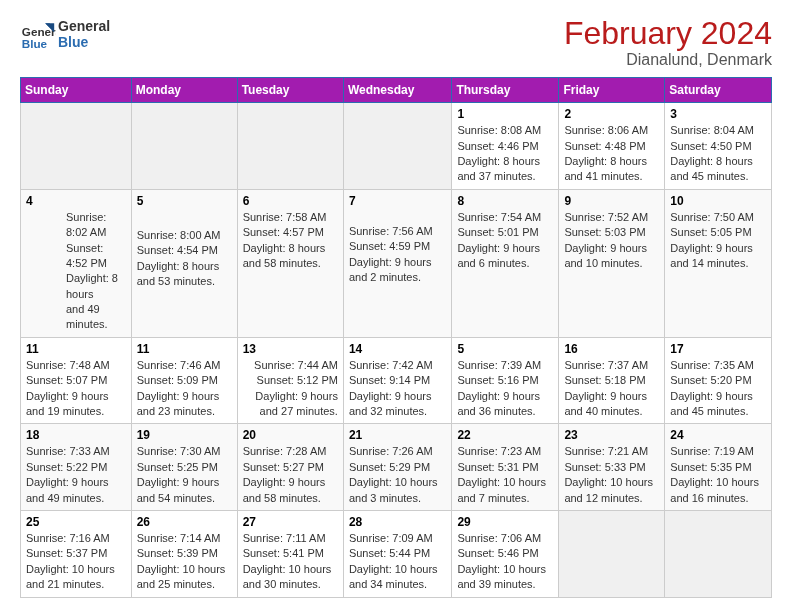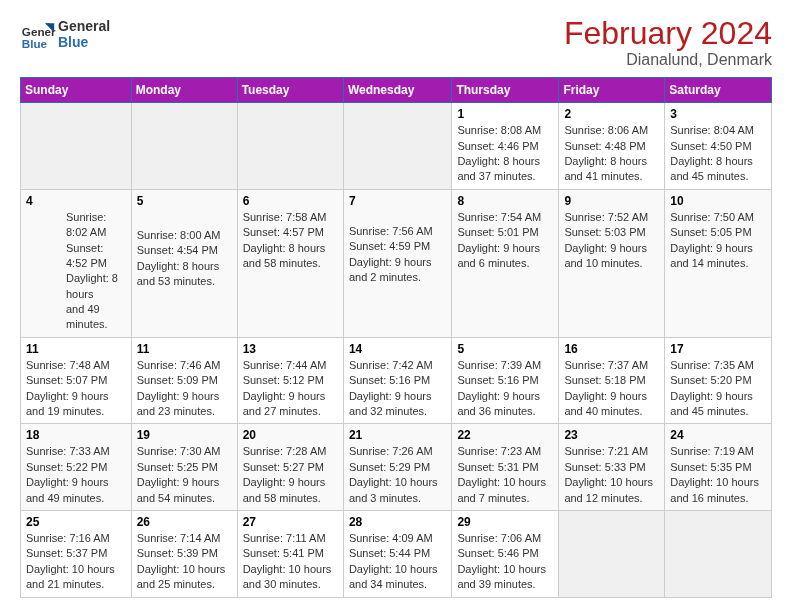--- a/index.html
+++ b/index.html
@@ -207,29 +207,29 @@
           </td>
           <td>
             <span class="day-num">11</span>
             <div class="day-info" style="white-space: pre-line;">Sunrise: 7:46 AM
 Sunset: 5:09 PM
 Daylight: 9 hours
 and 23 minutes.</div>
           </td>
           <td>
             <span class="day-num">13</span>
-            <div class="day-info" style="white-space: pre-line;">Sunrise: 7:44 AM
+            <div class="day-info" style="white-space: pre-line; text-align: right;">Sunrise: 7:44 AM
 Sunset: 5:12 PM
 Daylight: 9 hours
 and 27 minutes.</div>
           </td>
           <td>
             <span class="day-num">14</span>
             <div class="day-info" style="white-space: pre-line;">Sunrise: 7:42 AM
-Sunset: 5:16 PM
+Sunset: 9:14 PM
 Daylight: 9 hours
 and 32 minutes.</div>
           </td>
           <td>
             <span class="day-num">5</span>
             <div class="day-info" style="white-space: pre-line;">Sunrise: 7:39 AM
 Sunset: 5:16 PM
 Daylight: 9 hours
 and 36 minutes.</div>
           </td>
@@ -316,21 +316,21 @@
           </td>
           <td>
             <span class="day-num">27</span>
             <div class="day-info" style="white-space: pre-line;">Sunrise: 7:11 AM
 Sunset: 5:41 PM
 Daylight: 10 hours
 and 30 minutes.</div>
           </td>
           <td>
             <span class="day-num">28</span>
-            <div class="day-info" style="white-space: pre-line;">Sunrise: 4:09 AM
+            <div class="day-info" style="white-space: pre-line;">Sunrise: 7:09 AM
 Sunset: 5:44 PM
 Daylight: 10 hours
 and 34 minutes.</div>
           </td>
           <td>
             <span class="day-num">29</span>
             <div class="day-info" style="white-space: pre-line;">Sunrise: 7:06 AM
 Sunset: 5:46 PM
 Daylight: 10 hours
 and 39 minutes.</div>

